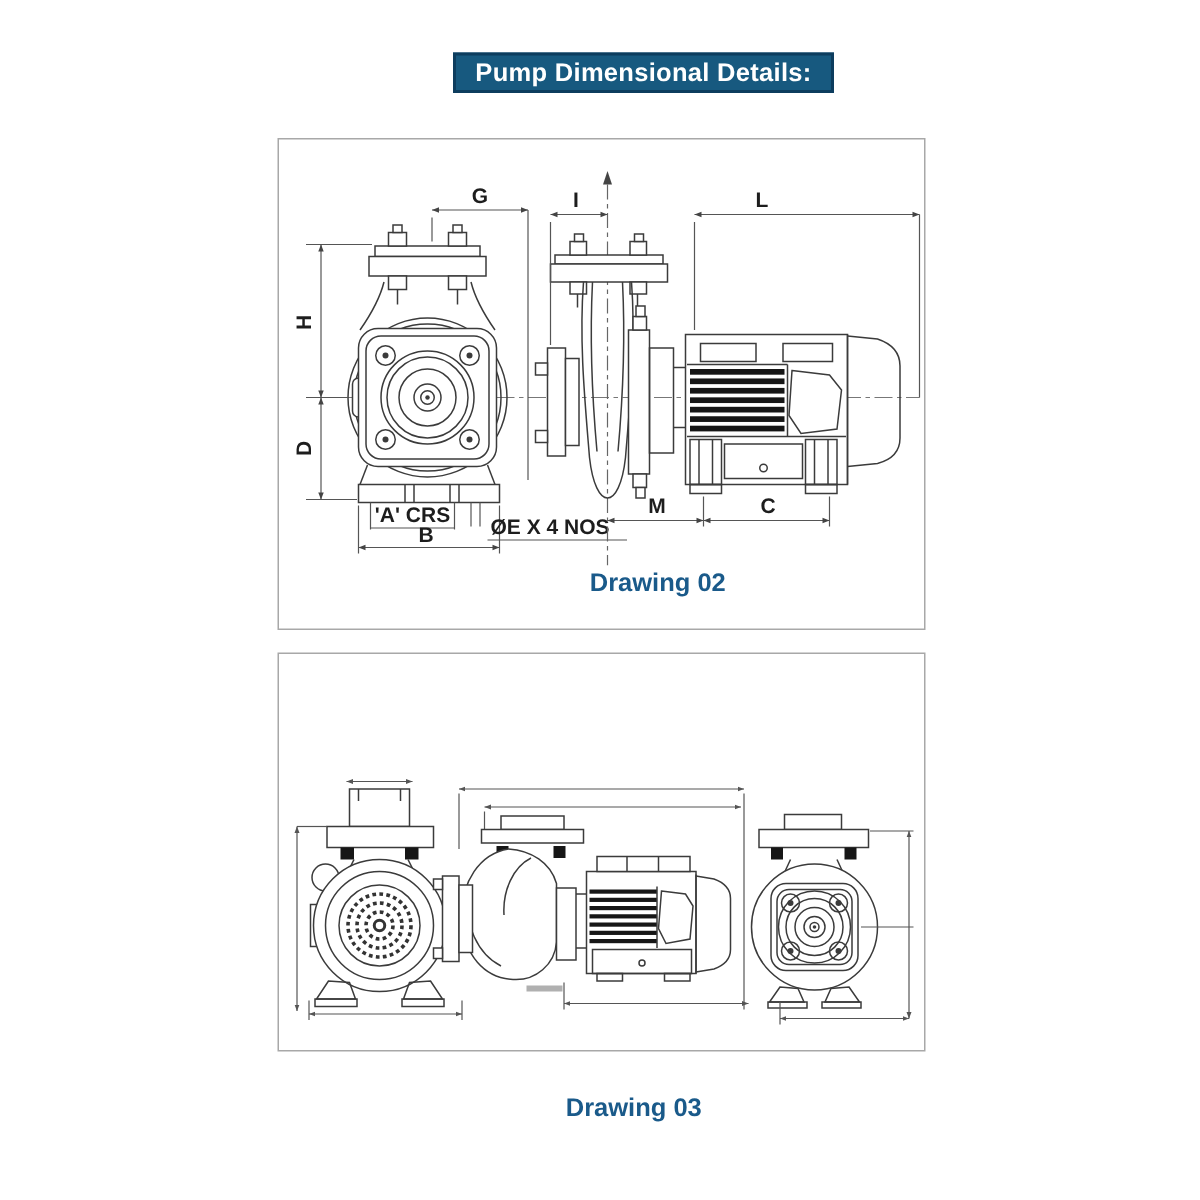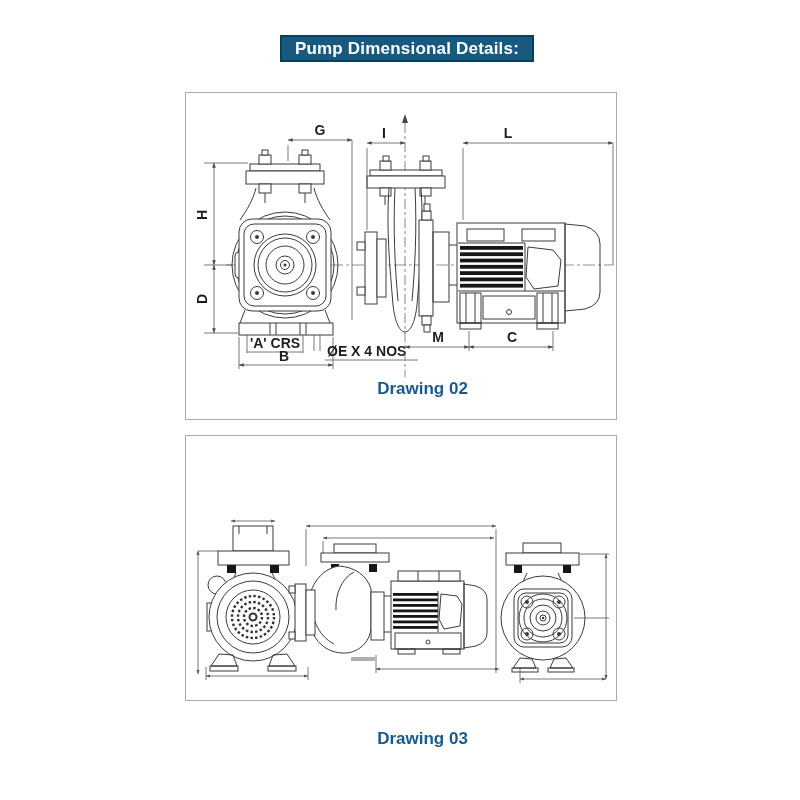--- a/index.html
+++ b/index.html
@@ -1,36 +1,36 @@
 <!DOCTYPE html>
 <html><head>
 <meta charset="utf-8">
 <style>
   html,body{margin:0;padding:0;}
   body{
     width:800px;height:800px;background:#ffffff;position:relative;
     font-family:"Liberation Sans",sans-serif;overflow:hidden;
   }
   .header-bar{
-    position:absolute;left:280px;top:35px;width:254px;height:27px;
+    position:absolute;left:302px;top:35px;width:254px;height:27px;
     background:#17597f;border:2px solid #0d3d5e;box-sizing:border-box;
     color:#ffffff;font-weight:bold;font-size:17px;line-height:23px;
     text-align:center;letter-spacing:.2px;
   }
   .draw-box{
     position:absolute;left:185px;width:432px;
     border:1px solid #a8a8a8;box-sizing:border-box;background:#ffffff;
   }
   #box-02{top:92px;height:328px;}
   #box-03{top:435px;height:266px;}
   .caption{
     position:absolute;left:55%;transform:translateX(-50%);
     color:#1a5a8a;font-weight:bold;font-size:17px;white-space:nowrap;
   }
-  #box-02 .caption{top:286px;}
+  #box-02 .caption{top:286px;margin-left:16px;}
   #box-03 .caption{top:293px;}
   svg{display:block;}
   svg text{
     font-family:"Liberation Sans",sans-serif;font-weight:bold;
     font-size:14px;fill:#1d1d1d;
   }
   .ln{stroke:#3b3b3b;stroke-width:1;fill:none;}
   .lnw{stroke:#3b3b3b;stroke-width:1;fill:#ffffff;}
   .dim{stroke:#555555;stroke-width:0.8;fill:none;}
   .dk{fill:#161616;stroke:none;}

